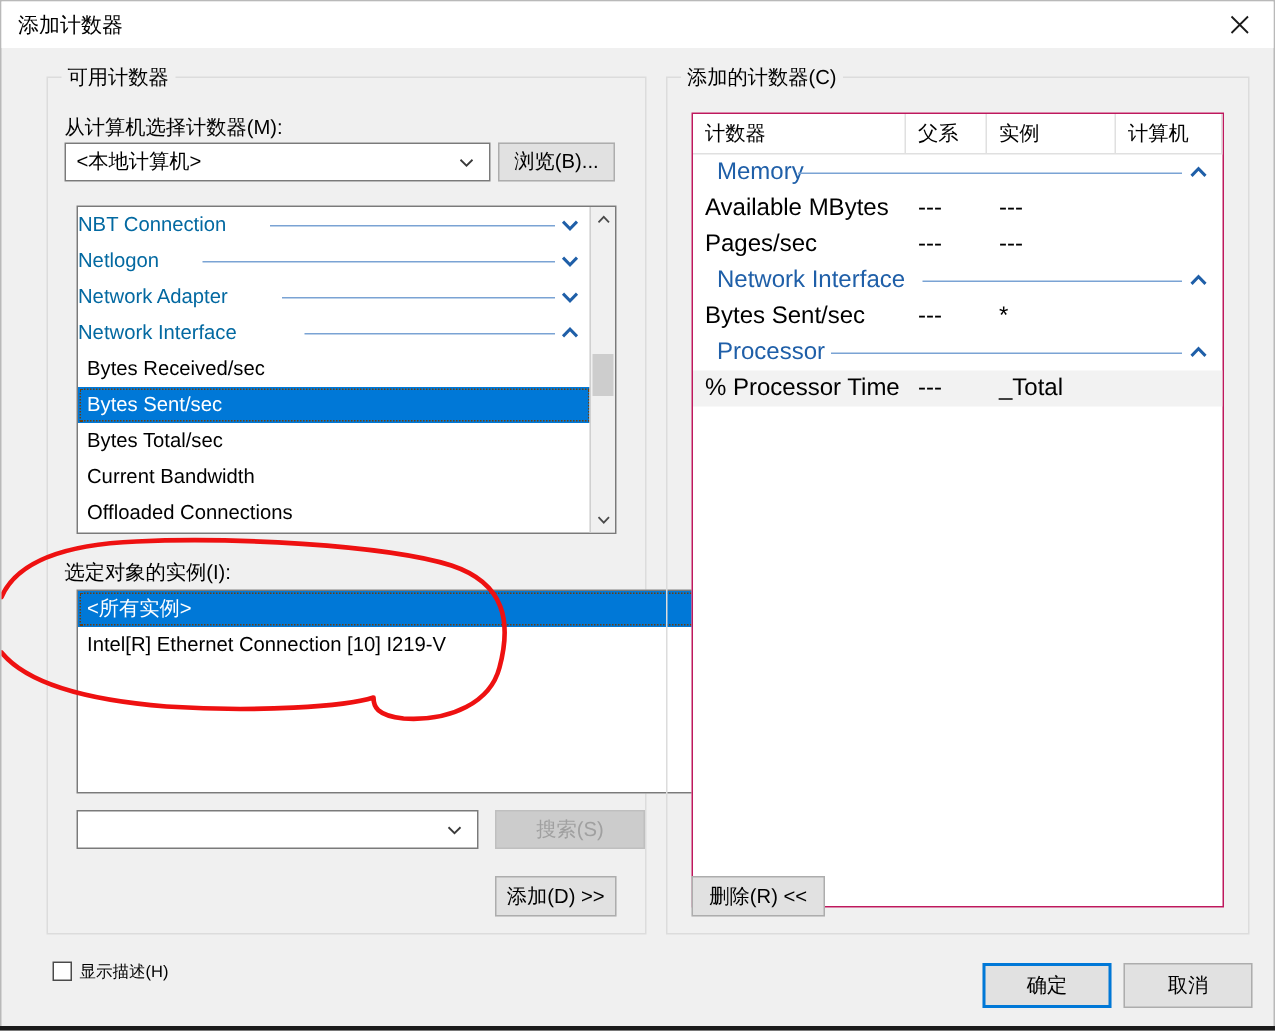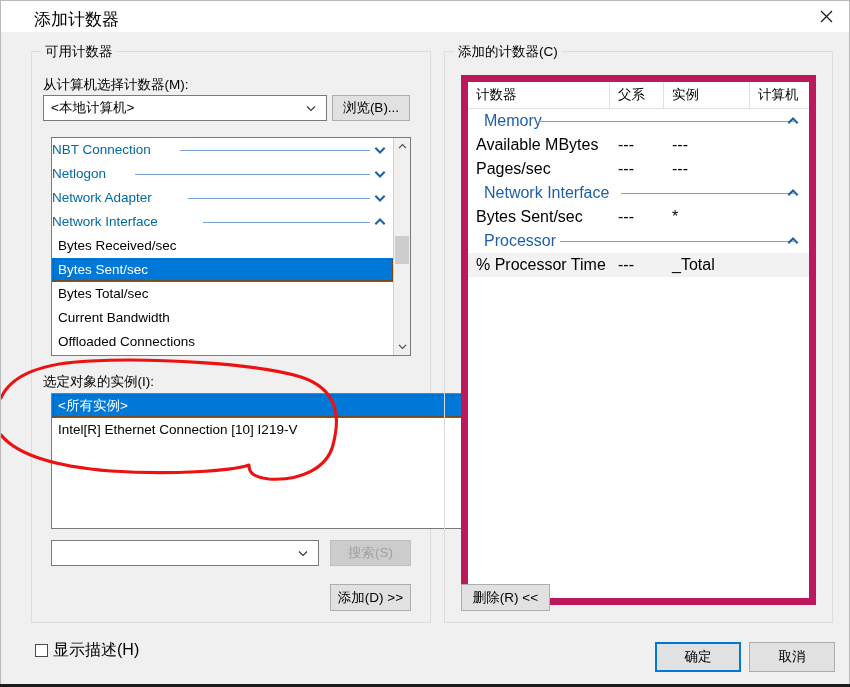--- a/index.html
+++ b/index.html
@@ -20,23 +20,22 @@
   }
   
   #titlebar {
     position: absolute; left: 0; top: 0;
     width: 848px; height: 31px;
     background: #ffffff;
     box-sizing: border-box;
   }
   #title-text {
     position: absolute; left: 11px; top: 7px;
-    font-size: 17px; color: #000000;
-    white-space: nowrap;
-    margin-left: 22px;
+    font-size: 14px; color: #000000;
+    white-space: nowrap;
   }
   #close-btn {
     position: absolute; right: 0; top: 0;
     width: 46px; height: 31px;
     display: flex; align-items: center; justify-content: center;
     cursor: pointer;
   }
   #close-btn svg { display:block; }
 
   
@@ -160,21 +159,21 @@
     background: #cdcdcd;
     cursor: pointer;
   }
 
   
   #added-table {
     position: absolute;
     left: 460px; top: 74px;
     width: 355px; height: 530px;
     background: #ffffff;
-    border: 7px solid #be185d;
+    border: 1px solid #be185d;
     box-sizing: border-box;
     overflow: hidden;
   }
   #tbl-header {
     position: relative;
     height: 26px;
     border-bottom: 1px solid #e0e0e0;
     background: #ffffff;
   }
   .th {
@@ -201,21 +200,21 @@
   .td-parent  { position:absolute; left: 150px; }
   .td-instance{ position:absolute; left: 204px; }
   .td-machine { position:absolute; left: 290px; }
   .tr .cat-rule { background:#7aa3d4; top:12px; }
   .tr .cat-chev { right: 10px; top: 6px; }
 
   
   #show-desc {
     position: absolute; left: 34px; top: 639px;
     display: flex; align-items: center;
-    font-size: 16px; color: #000000;
+    font-size: 11px; color: #000000;
     cursor: pointer;
   }
   #show-desc .box {
     width: 13px; height: 13px;
     border: 1px solid #4a4a4a;
     background: #ffffff;
     box-sizing: border-box;
     margin-right: 5px;
   }
 
@@ -305,21 +304,21 @@
       <div class="lb-row">Intel[R] Ethernet Connection [10] I219-V</div>
     </div>
 
   <div class="combo" style="left:50px; top:539px; width:268px; height:26px;">
     <span class="combo-value"></span>
     <svg class="combo-arrow" viewBox="0 0 14 14">
       <path d="M3,5.5 L7,9.5 L11,5.5" stroke="#3a3a3a" stroke-width="1.2" fill="none"></path>
     </svg>
   </div>
 
-  <div class="btn disabled" style="left:329px; top:539px; width:81px; height:26px;">搜索(S)</div>
+  <div class="btn disabled" style="left:329px; top:539px; width:100px; height:26px;">搜索(S)</div>
 
   <div class="btn" style="left:329px; top:583px; width:81px; height:27px;">添加(D)  &gt;&gt;</div>
 
   <div class="groupbox" id="gb-added">
     <span class="group-legend">添加的计数器(C)</span>
   </div>
 
   <div id="added-table">
     <div id="tbl-header">
         <div class="th" style="left: 0px; width: 142px;">计数器</div>

